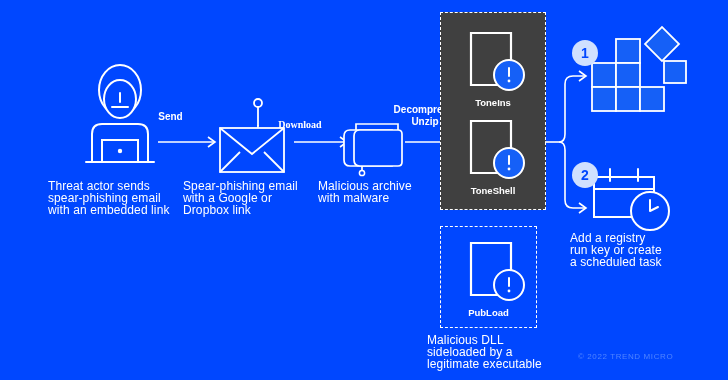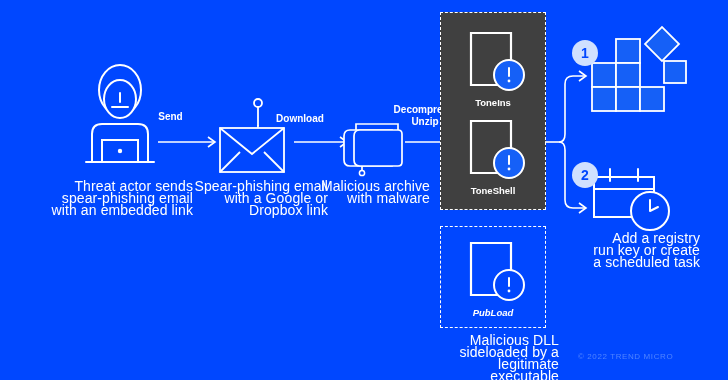--- a/index.html
+++ b/index.html
@@ -14,23 +14,23 @@
     background: #0047ff;
     overflow: hidden;
     font-family: "Liberation Sans", sans-serif;
   }
   .node {
     position: absolute;
   }
   .caption {
     position: absolute;
     color: #ffffff;
-    font-size: 14px;
+    font-size: 12px;
     line-height: 12px;
-    text-align: right;
+    text-align: left;
     font-family: "Liberation Sans", sans-serif;
     white-space: pre-line;
     letter-spacing: 0.1px;
   }
   .flow-label {
     position: absolute;
     color: #ffffff;
     font-size: 10px;
     font-weight: bold;
     line-height: 12px;
@@ -110,21 +110,21 @@
       <rect x="8" y="30" width="64" height="44" fill="#0047ff" stroke="#ffffff" stroke-width="1.8"></rect>
       <polyline points="8,30 40,56 72,30" fill="none" stroke="#ffffff" stroke-width="1.8"></polyline>
       <line x1="8" y1="74" x2="28" y2="54" stroke="#ffffff" stroke-width="1.8"></line>
       <line x1="72" y1="74" x2="52" y2="54" stroke="#ffffff" stroke-width="1.8"></line>
     </svg>
   </div>
   <div class="caption" style="left:183px; top:180px; width:145px;">Spear-phishing email
 with a Google or
 Dropbox link</div>
 
-  <div class="flow-label" style="left:265px; top:113px; width:70px;">Download</div>
+  <div class="flow-label" style="left:265px; top:119px; width:70px;font-family:Liberation Serif, serif;">Download</div>
   <div class="node" style="left:294px; top:136px;">
     <svg width="58" height="12" viewBox="0 0 58 12">
       <line x1="0" y1="6" x2="52" y2="6" stroke="#ffffff" stroke-width="1.6"></line>
       <polyline points="46,1 53,6 46,11" fill="none" stroke="#ffffff" stroke-width="1.6"></polyline>
     </svg>
   </div>
 
   <div class="node" style="left:340px; top:118px;">
     <svg width="66" height="62" viewBox="0 0 66 62">
       <path d="M16 6 H58 V46 H16 Z" fill="#0047ff" stroke="#ffffff" stroke-width="1.7"></path>
@@ -162,21 +162,21 @@
       <svg width="64" height="66" viewBox="0 0 64 66">
         <path d="M8 4 H48 V40 M8 4 V56 H36" fill="none" stroke="#ffffff" stroke-width="2.2" stroke-linecap="square"></path>
         <circle cx="46" cy="46" r="15" fill="#1560f7" stroke="#ffffff" stroke-width="2"></circle>
         <line x1="46" y1="39" x2="46" y2="47" stroke="#ffffff" stroke-width="2" stroke-linecap="round"></line>
         <circle cx="46" cy="52" r="1.4" fill="#ffffff"></circle>
       </svg>
     </div>
     <div class="malware-label" style="left:0; top:172px;">ToneShell</div>
   </div>
 
-  <div class="dashed-panel" style="left:440px; top:226px; width:106px; height:102px;font-style:italic;">
+  <div class="dashed-panel" style="left:440px; top:226px; width:97px; height:102px;">
     <div class="node" style="left:22px; top:12px;">
       <svg width="64" height="66" viewBox="0 0 64 66">
         <path d="M8 4 H48 V40 M8 4 V56 H36" fill="none" stroke="#ffffff" stroke-width="2.2" stroke-linecap="square"></path>
         <circle cx="46" cy="46" r="15" fill="#0047ff" stroke="#ffffff" stroke-width="2"></circle>
         <line x1="46" y1="39" x2="46" y2="47" stroke="#ffffff" stroke-width="2" stroke-linecap="round"></line>
         <circle cx="46" cy="52" r="1.4" fill="#ffffff"></circle>
       </svg>
     </div>
     <div class="malware-label" style="left:0; top:80px;">PubLoad</div>
   </div>

